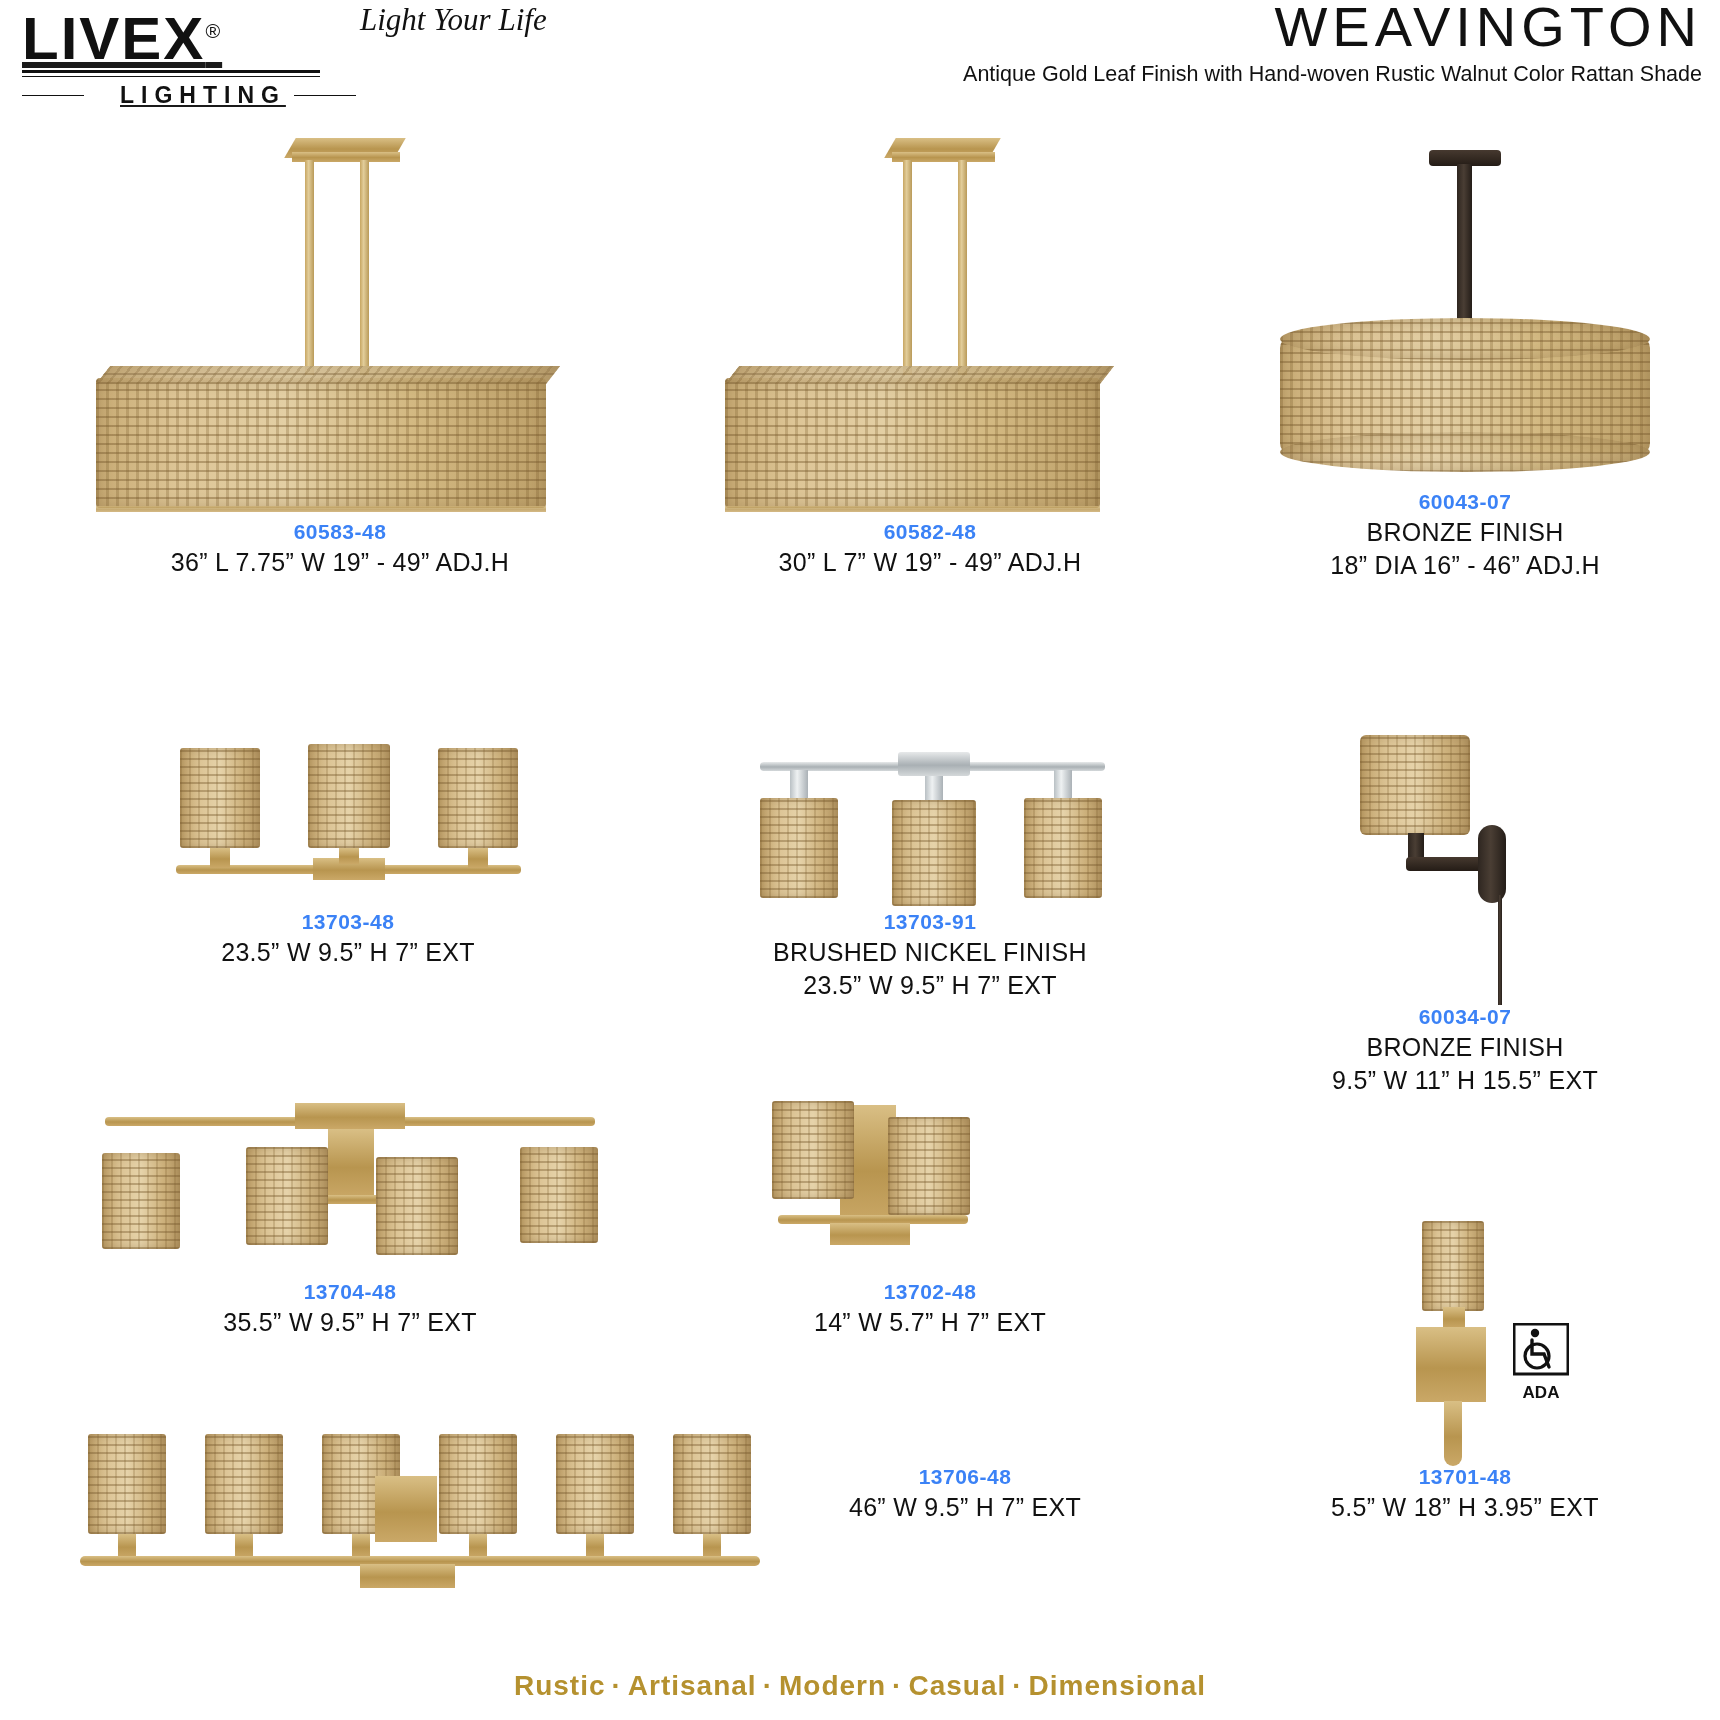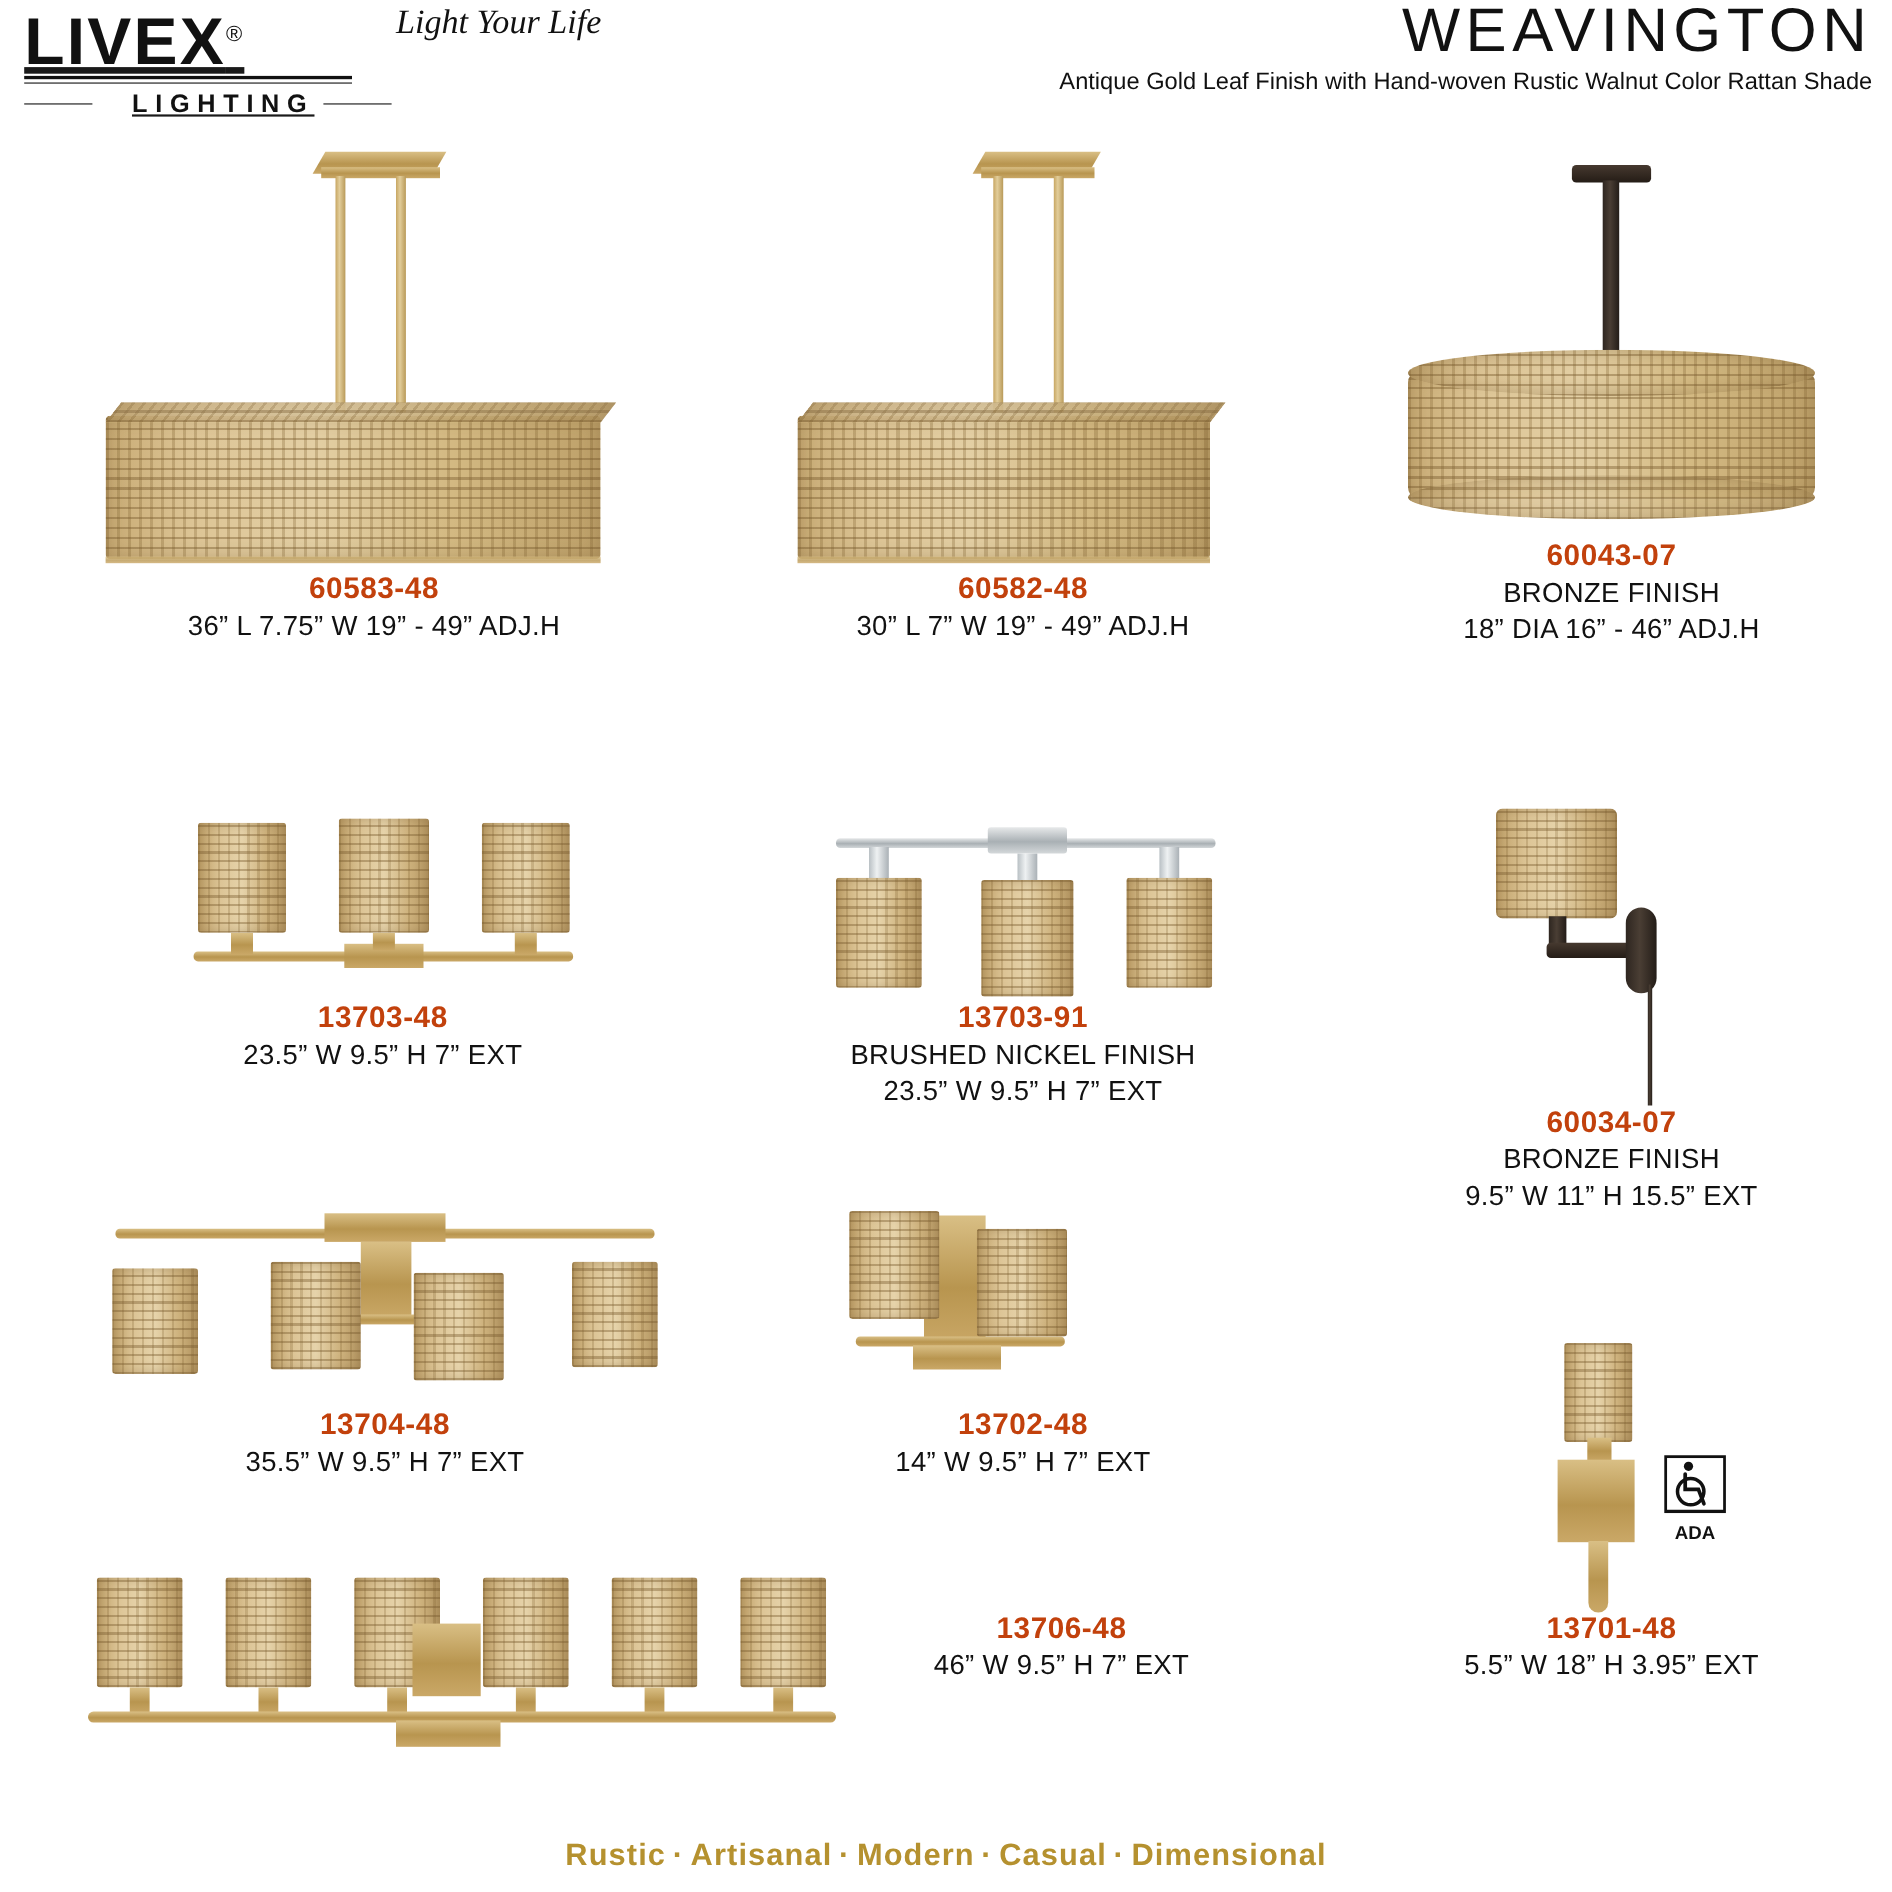--- a/index.html
+++ b/index.html
@@ -36,21 +36,21 @@
     font-size:56px;letter-spacing:5px;font-weight:normal;color:#111;
     text-align:right;width:900px;
   }
   .brand-sub{
     position:absolute;right:18px;top:62px;width:1160px;text-align:right;
     font-size:21.5px;color:#111;
   }
 
   
   .item{position:absolute;text-align:center;}
-  .sku{font-size:27px;font-weight:bold;letter-spacing:0.5px;color:#c2410c;}
+  .sku{font-size:21px;font-weight:bold;letter-spacing:0.5px;color:#3b82f6;}
   .finish{font-size:25px;color:#111;margin-top:4px;letter-spacing:.3px;}
   .dims{font-size:25px;color:#111;margin-top:4px;letter-spacing:.3px;}
   .art{position:relative;}
 
   
   .footer{
     position:absolute;left:0;bottom:18px;width:1720px;text-align:center;
     font-size:28px;font-weight:bold;color:#b5912f;letter-spacing:1px;
   }
   .footer .dot{color:#b5912f;padding:0 6px;}
@@ -208,21 +208,21 @@
 
 <div class="item" style="left:690px;top:1095px;width:480px;">
   <div class="art" style="height:185px;">
     <div class="gold" style="position:absolute;left:150px;top:10px;width:56px;height:120px;"></div>
     <div class="gold" style="position:absolute;left:88px;top:120px;width:190px;height:9px;border-radius:4px;"></div>
     <div class="gold" style="position:absolute;left:140px;top:128px;width:80px;height:22px;"></div>
     <div class="rattan-v" style="position:absolute;left:82px;top:6px;width:82px;height:98px;"></div>
     <div class="rattan-v" style="position:absolute;left:198px;top:22px;width:82px;height:98px;"></div>
   </div>
   <div class="sku">13702-48</div>
-  <div class="dims">14” W  9.5” H  7” EXT</div>
+  <div class="dims">14” W  5.7” H  7” EXT</div>
 </div>
 
 <div class="item" style="left:1230px;top:1215px;width:470px;">
   <div class="art" style="height:250px;">
     <div class="rattan-v" style="position:absolute;left:192px;top:6px;width:62px;height:90px;"></div>
     <div class="gold" style="position:absolute;left:213px;top:92px;width:22px;height:22px;"></div>
     <div class="gold" style="position:absolute;left:186px;top:112px;width:70px;height:75px;"></div>
     <div class="gold" style="position:absolute;left:214px;top:186px;width:18px;height:65px;border-radius:0 0 9px 9px;"></div>
     <div class="ada-wrap" style="left:278px;top:108px;width:66px;">
       <svg width="56" height="58" viewBox="0 0 56 58">

